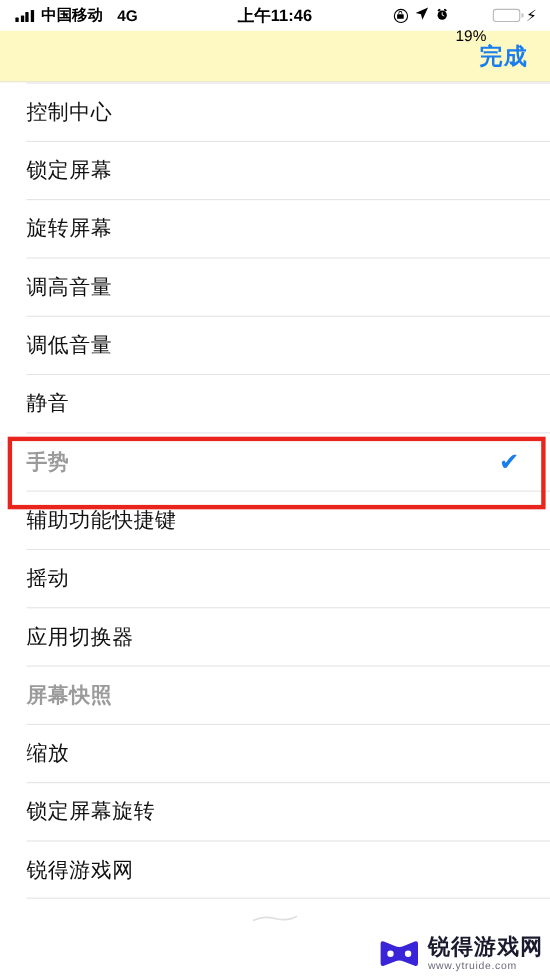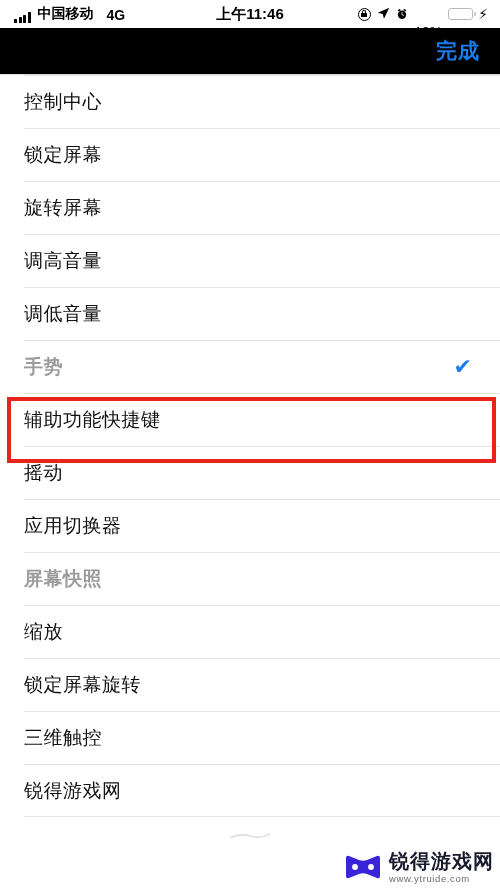--- a/index.html
+++ b/index.html
@@ -27,21 +27,21 @@
     display: flex;
     align-items: center;
     padding: 0 12px 0 14px;
     box-sizing: border-box;
     font-size: 15px;
     font-weight: bold;
     color: #000000;
   }
   .sb-left {
     display: flex;
-    align-items: flex-end;
+    align-items: center;
     gap: 7px;
     flex: 0 0 auto;
   }
   .sb-center {
     position: absolute;
     left: 0; right: 0;
     text-align: center;
     font-size: 15px;
     font-weight: bold;
     letter-spacing: 0px;
@@ -119,21 +119,21 @@
     height: 100%;
     background: #ef3b2d;
     border-radius: 1.5px;
   }
   .bolt { font-size: 14px; font-weight: bold; margin-left: -1px; }
 
   
   .navbar {
     position: relative;
     height: 47px;
-    background: #000000;
+    background: #fef9c3;
     border-bottom: 1px solid #dedede;
     display: flex;
     align-items: center;
     justify-content: flex-end;
     padding-right: 20px;
     box-sizing: border-box;
   }
   .done-btn {
     color: #1a7ded;
     font-size: 21px;
@@ -302,20 +302,23 @@
       </div>
       <div class="row">
         <span class="row-label">旋转屏幕</span>
       </div>
       <div class="row">
         <span class="row-label">调高音量</span>
       </div>
       <div class="row">
         <span class="row-label">调低音量</span>
       </div>
+      <div class="row">
+        <span class="row-label">静音</span>
+      </div>
       <div class="row selected">
         <span class="row-label">手势</span>
         <span class="check">✔</span>
       </div>
       <div class="row">
         <span class="row-label">辅助功能快捷键</span>
       </div>
       <div class="row">
         <span class="row-label">摇动</span>
       </div>
@@ -323,23 +326,20 @@
         <span class="row-label">应用切换器</span>
       </div>
       <div class="row disabled">
         <span class="row-label">屏幕快照</span>
       </div>
       <div class="row">
         <span class="row-label">缩放</span>
       </div>
       <div class="row">
         <span class="row-label">锁定屏幕旋转</span>
-      </div>
-      <div class="row">
-        <span class="row-label">三维触控</span>
       </div>
       <div class="row last">
         <span class="row-label">锐得游戏网</span>
       </div>
     </div>
 
   <div class="annot-box" style="border-color: rgb(232, 36, 28);"></div>
 
   <div class="home-indicator">
     <svg width="42" height="6" viewBox="0 0 42 6" aria-hidden="true">

